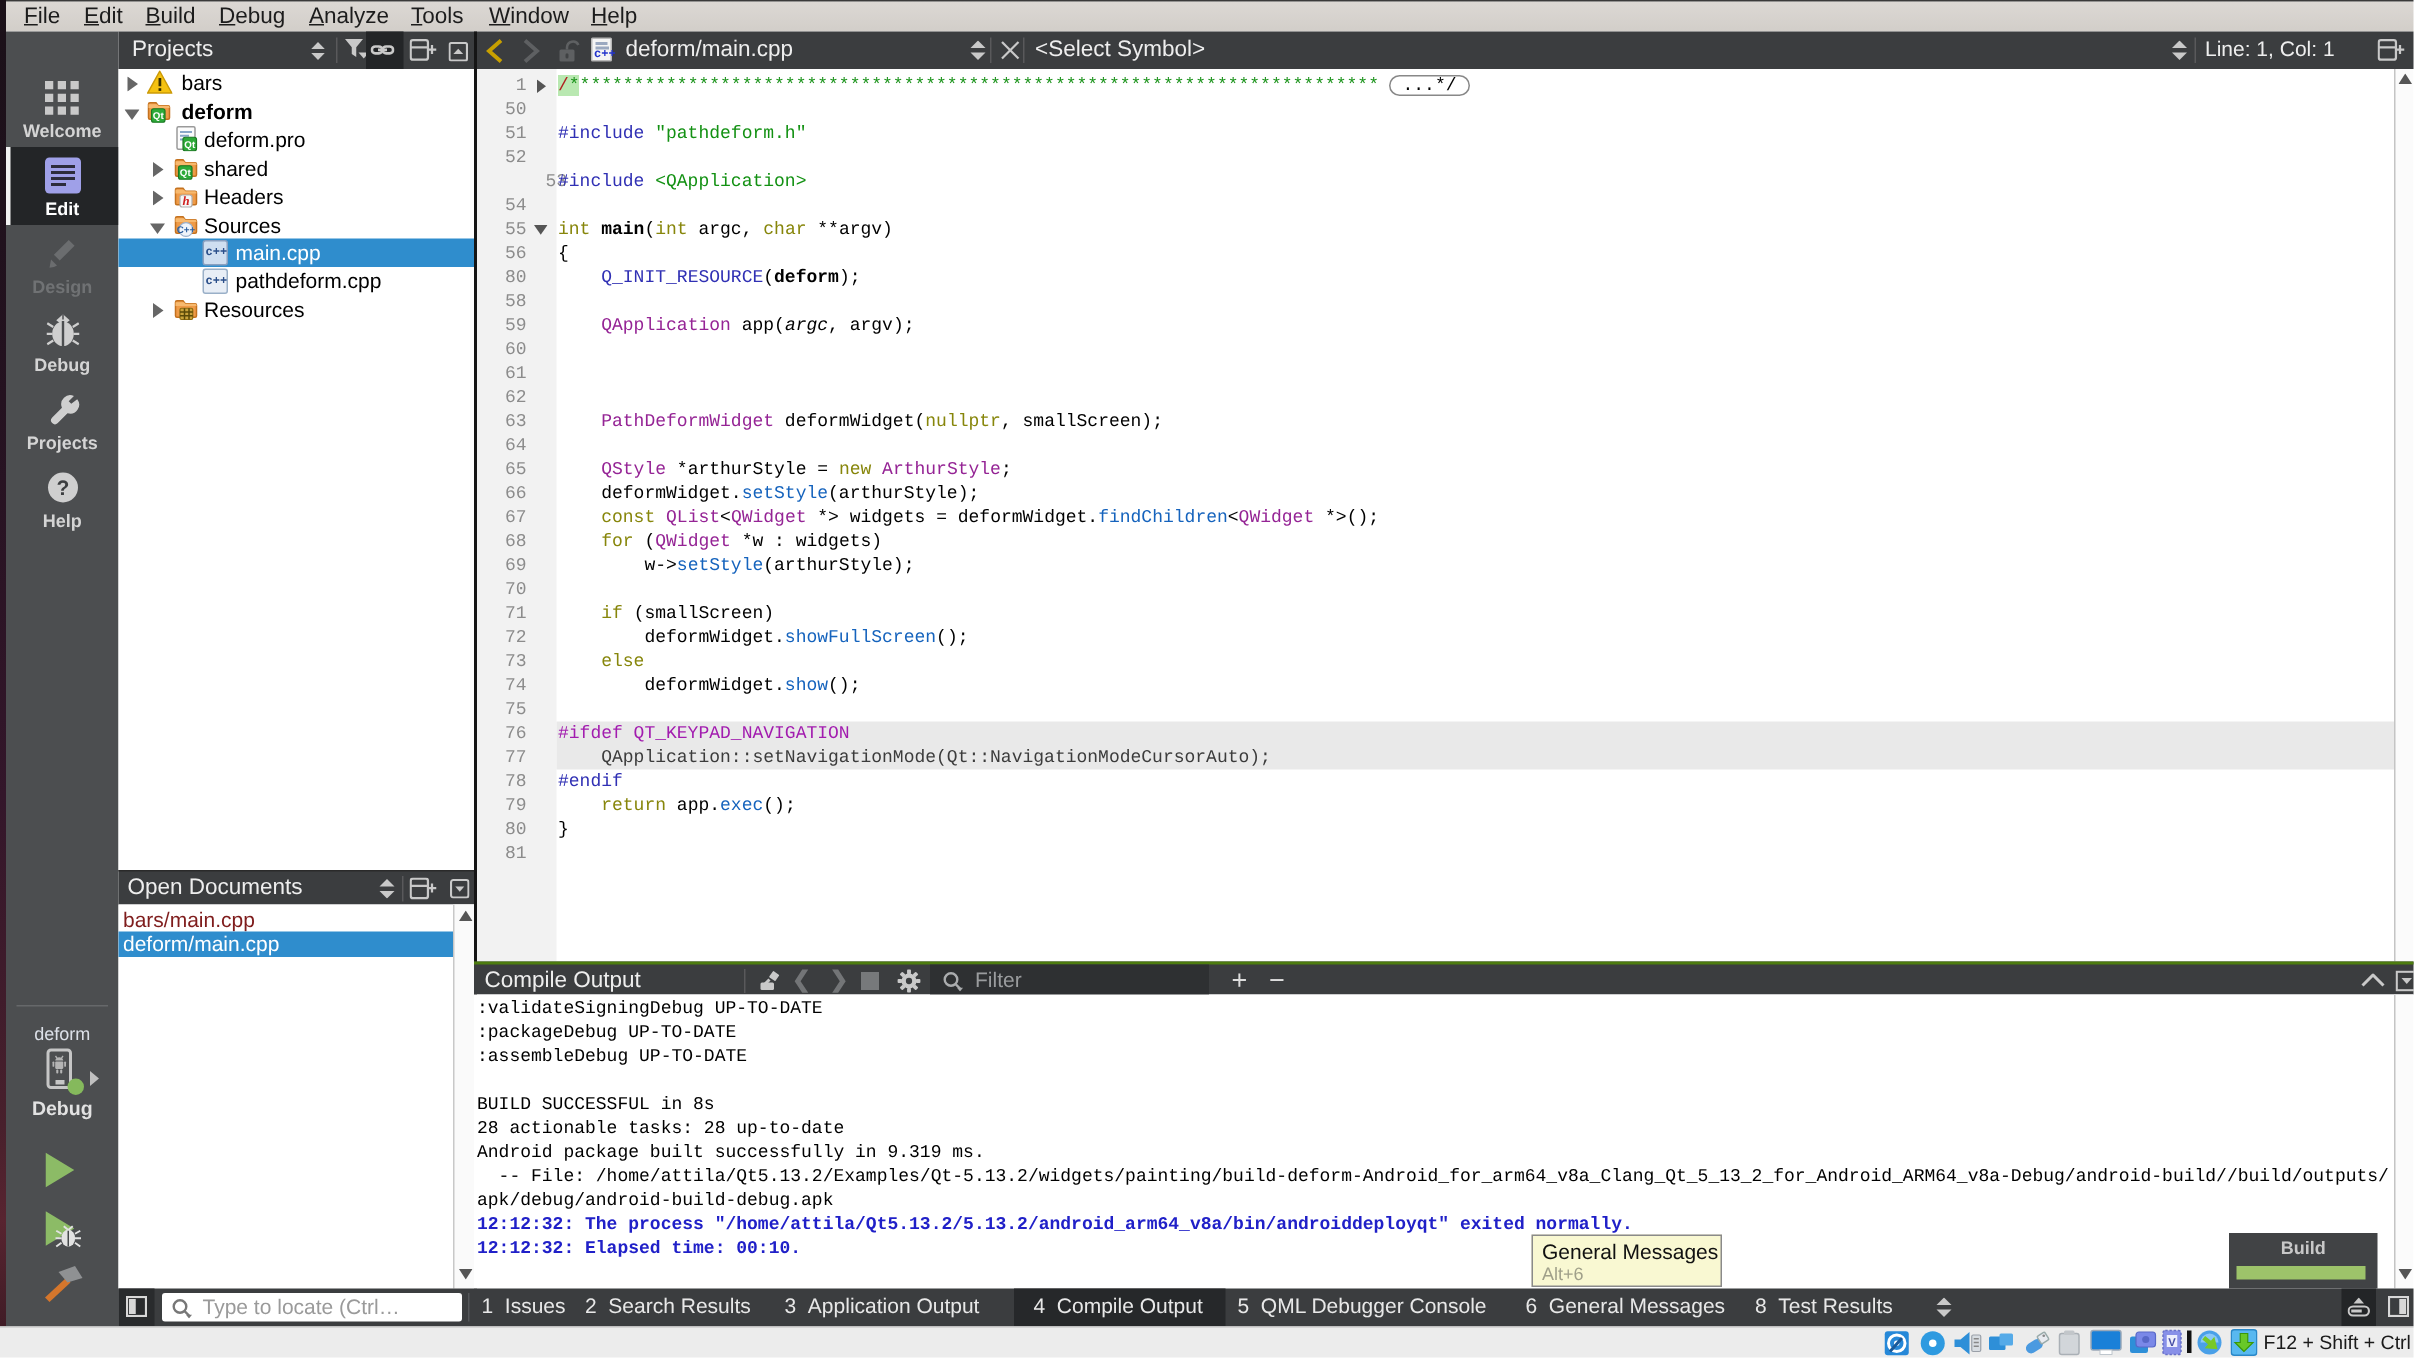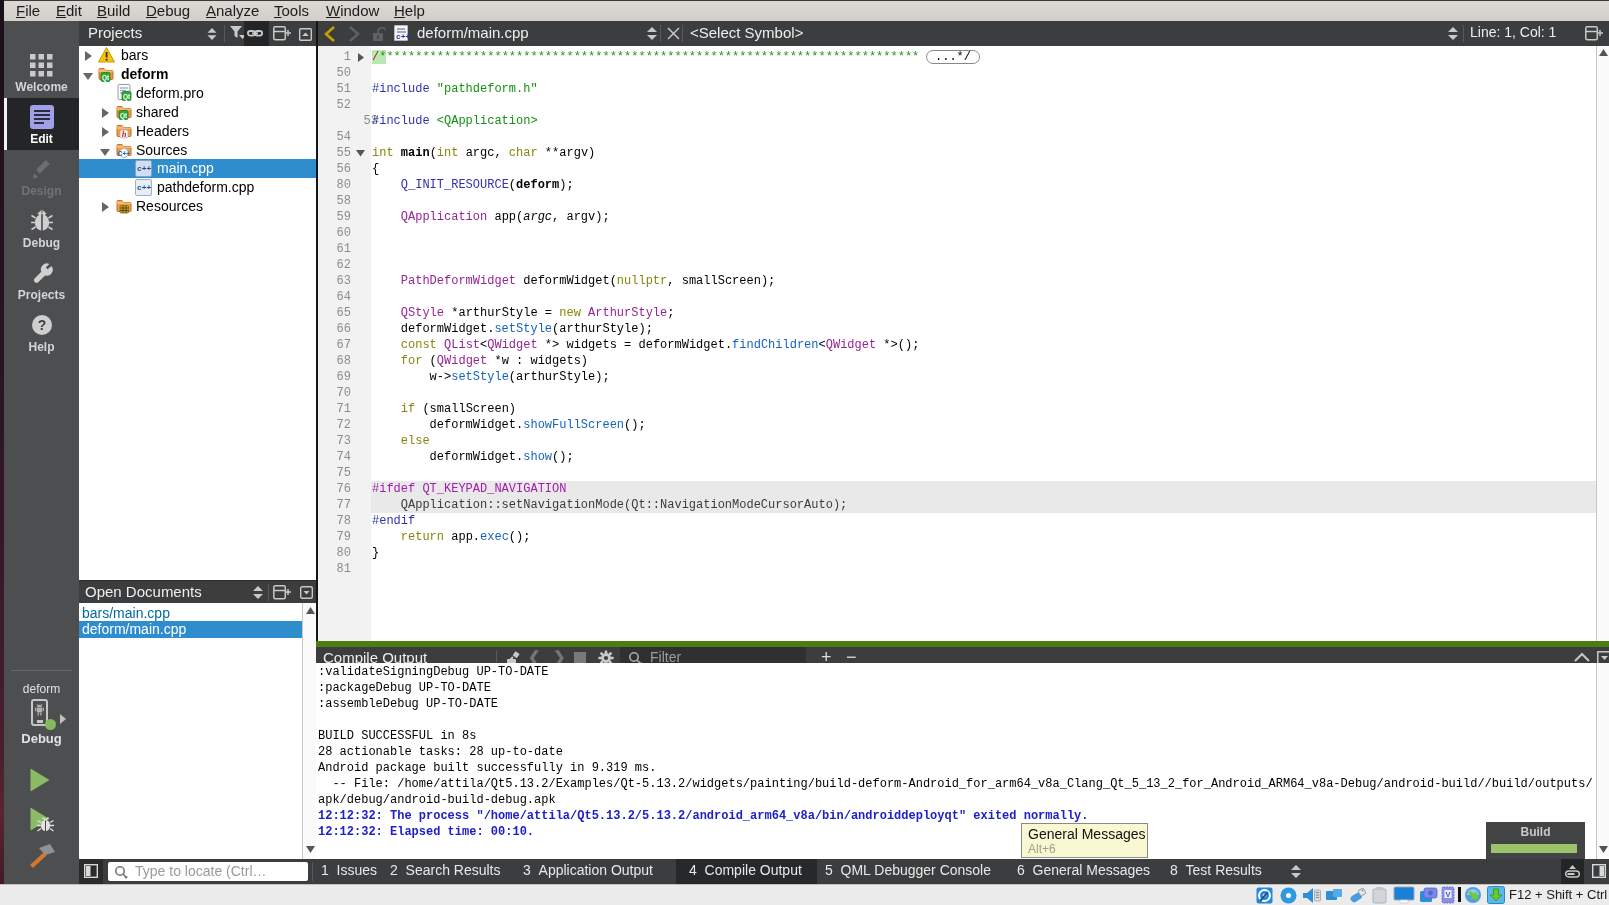--- a/index.html
+++ b/index.html
@@ -365,21 +365,21 @@
       <line x1="15" y1="4" x2="15" y2="10"></line>
         <line x1="12" y1="7" x2="18" y2="7"></line>
     </g>
   </svg>
   <svg class="abs" style="left:221px;top:5px;" width="13" height="13" viewBox="0 0 13 13">
     <rect x="0.7" y="0.7" width="11.6" height="11.6" rx="1.5" stroke="#c9c9c9" stroke-width="1.4" fill="none"></rect>
     <polygon points="3.5,5 9.5,5 6.5,8.5" fill="#c9c9c9"></polygon>
   </svg>
 </div>
 <div id="odlist" class="abs" style="left:79px;top:603px;width:237px;height:256px;background:#fff;font-size:14px;">
-  <div class="abs" style="left:3px;top:2px;color:#0369a1;">bars/main.cpp</div>
+  <div class="abs" style="left:3px;top:2px;color:#7f1d1d;">bars/main.cpp</div>
   <div class="abs" style="left:0;top:18px;width:224px;height:17px;background:#2f8dcd;">
     <div class="abs" style="left:3px;top:0px;color:#fff;">deform/main.cpp</div>
   </div>
 
   <div class="abs" style="left:223px;top:0;width:14px;height:256px;background:#fafafa;border-left:1px solid #c8c8c8;box-sizing:border-box;">
     <svg class="abs" style="left:3px;top:4px;" width="9" height="7" viewBox="0 0 9 7">
         <polygon points="4.5,0 9,7 0,7" fill="#555"></polygon>
       </svg>
     <svg class="abs" style="left:3px;top:243px;" width="9" height="7" viewBox="0 0 9 7">
         <polygon points="4.5,7 9,0 0,0" fill="#555"></polygon>
@@ -456,21 +456,21 @@
   <div class="cl" style="top:499px;">}</div>
 
   <div class="abs" style="left:1278px;top:0;width:13px;height:595px;background:#fbfbfb;border-left:1px solid #c4c4c4;box-sizing:border-box;">
     <svg class="abs" style="left:2px;top:3px;" width="9" height="7" viewBox="0 0 9 7">
         <polygon points="4.5,0 9,7 0,7" fill="#555"></polygon>
       </svg>
   </div>
 </div>
 <div class="abs" style="left:316px;top:21px;width:2px;height:838px;background:#151515;"></div>
 
-<div id="cohead" class="abs" style="left:316px;top:641px;width:1293px;height:22px;background:#3b3d3f;border-top:6px solid #4d7c0f;box-sizing:border-box;">
+<div id="cohead" class="abs" style="left:316px;top:641px;width:1293px;height:22px;background:#3b3d3f;border-top:2px solid #4d7c0f;box-sizing:border-box;">
   <div class="abs" style="left:7px;top:2px;font-size:15px;color:#eeeeee;">Compile Output</div>
   <div class="abs" style="left:180px;top:3px;width:1px;height:16px;background:#59595b;"></div>
 
   <svg class="abs" style="left:189px;top:4px;" width="16" height="15" viewBox="0 0 16 15">
     <g fill="#c9c9c9">
         <rect x="2" y="8" width="9" height="5" rx="1"></rect>
         <rect x="9" y="1" width="5" height="5" rx="0.5" transform="rotate(35 11 3)"></rect>
         <line x1="8" y1="6" x2="5" y2="9" stroke="#c9c9c9" stroke-width="2"></line>
       </g>
   </svg>

